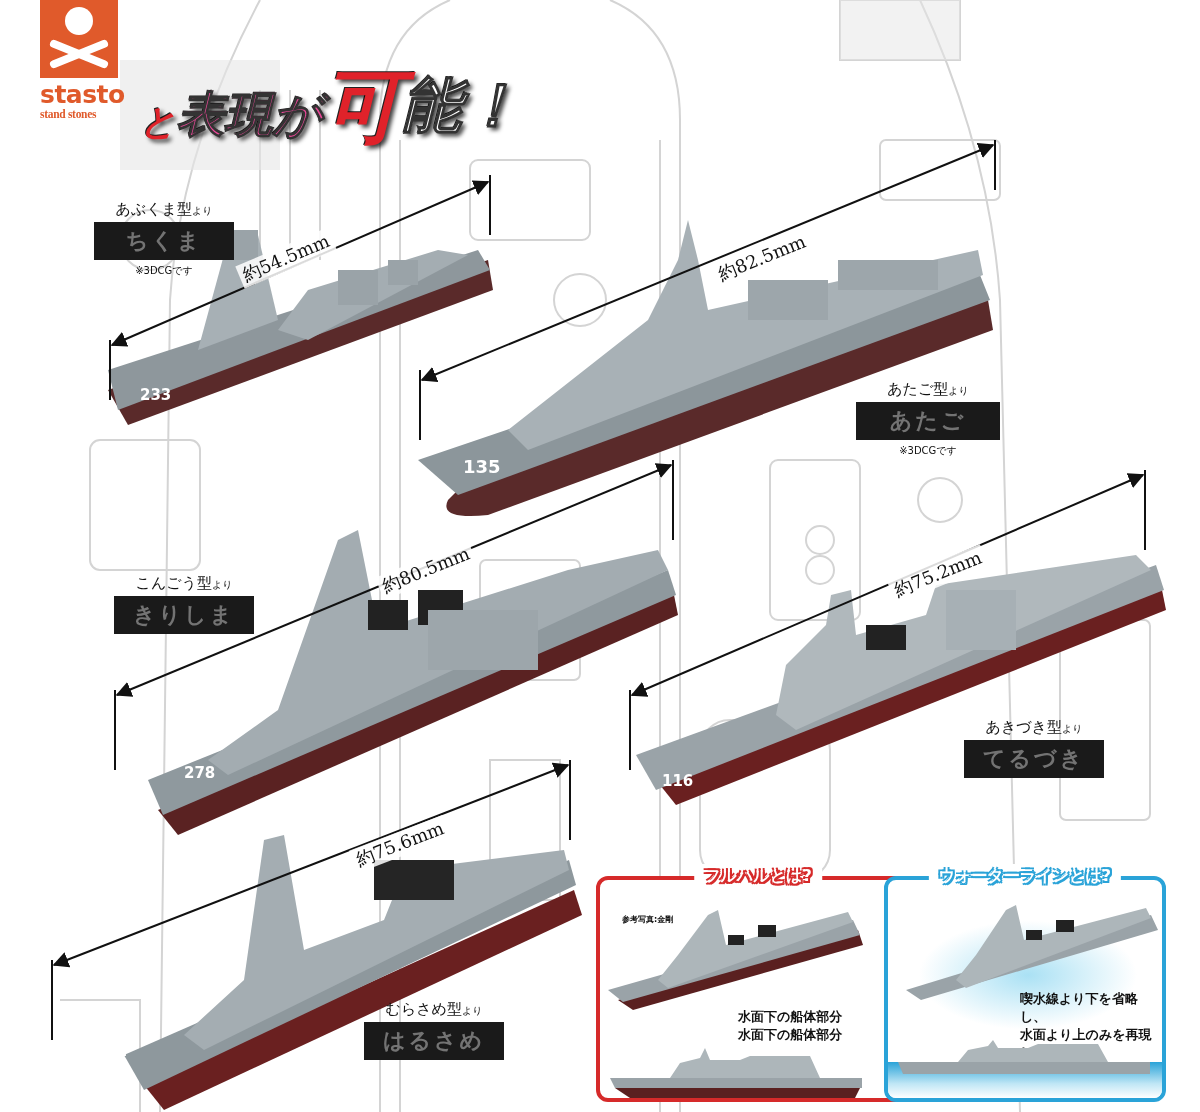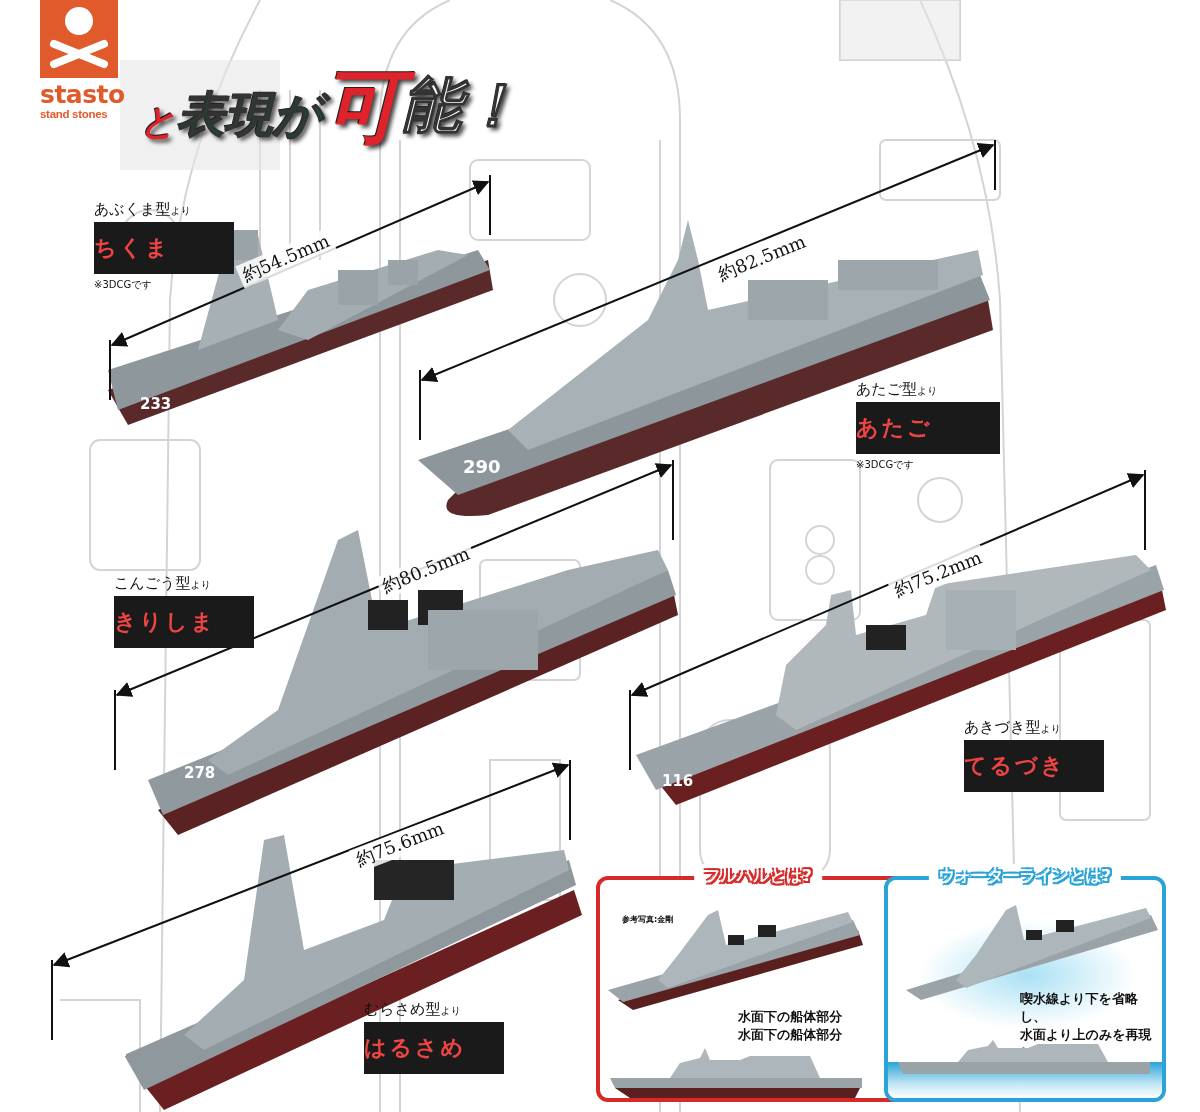--- a/index.html
+++ b/index.html
@@ -13,37 +13,37 @@
   
   .logo { position: absolute; left: 40px; top: 0; width: 80px; z-index: 5; }
   .logo-box { width: 78px; height: 78px; background: #e05a2b; position: relative; }
   .logo-box .head { position: absolute; left: 25px; top: 7px; width: 28px; height: 28px; border-radius: 50%; background: #fff; }
   .logo-box .bone1, .logo-box .bone2 {
     position: absolute; left: 8px; top: 50px; width: 62px; height: 8px; background: #fff; border-radius: 4px;
   }
   .logo-box .bone1 { transform: rotate(22deg); }
   .logo-box .bone2 { transform: rotate(-22deg); }
   .logo-name { color: #e05a2b; font-family: "DejaVu Sans", sans-serif; font-weight: bold; font-size: 25px; line-height: 26px; letter-spacing: -0.5px; margin-top: 4px; }
-  .logo-sub { color: #e05a2b; font-family: Liberation Sans, sans-serif; font-weight: bold; font-size: 11.5px; line-height: 12px; letter-spacing: -0.3px; }
+  .logo-sub { color: #e05a2b; font-family: Liberation Serif, serif; font-weight: bold; font-size: 11.5px; line-height: 12px; letter-spacing: -0.3px; }
 
   
   .headline { position: absolute; left: 140px; top: 66px; z-index: 5; display: flex; align-items: flex-end; white-space: nowrap; font-family: "DejaVu Sans", sans-serif; font-weight: bold; font-style: italic; }
   .headline span { display: inline-block; text-shadow: 3px 3px 4px rgba(0,0,0,0.75), -1px -1px 0 #222; }
   .h-red { color: #e0222a; font-size: 54px; }
   .h-small { color: #e0222a; font-size: 36px; }
   .h-blue { color: #1fa0d2; font-size: 54px; }
-  .h-white { color: #14532d; font-size: 48px; -webkit-text-stroke: 1px #333; }
+  .h-white { color: #ec4899; font-size: 48px; -webkit-text-stroke: 1px #333; }
   .h-big { color: #e0222a; font-size: 80px; line-height: 80px; }
   .h-white-big { color: #ffffff; font-size: 60px; -webkit-text-stroke: 1px #333; }
 
   
-  .ship-label { position: absolute; z-index: 6; }
+  .ship-label { position: absolute; z-index: 6; text-align: center; }
   .ship-class { font-family: "DejaVu Serif", serif; font-size: 15px; color: #111; }
   .ship-class small { font-size: 10px; }
-  .ship-name { background: #1a1a1a; color: #ef4444; font-family: "DejaVu Sans", sans-serif; font-weight: bold; font-size: 22px; letter-spacing: 3px; padding: 11px 0; margin-top: 3px; }
+  .ship-name { background: #1a1a1a; color: #737373; font-family: "DejaVu Sans", sans-serif; font-weight: bold; font-size: 22px; letter-spacing: 3px; padding: 4px 0; margin-top: 3px; }
   .ship-note { font-family: "DejaVu Sans", sans-serif; font-size: 10px; color: #111; margin-top: 4px; }
 
   
   .dims { position: absolute; inset: 0; z-index: 4; pointer-events: none; }
   .dims svg { width: 100%; height: 100%; }
   .dim-label { position: absolute; z-index: 5; font-family: "DejaVu Serif", serif; font-size: 18px; color: #111; background: rgba(255,255,255,0.85); padding: 0 4px; white-space: nowrap; }
 
   
   .ship { position: absolute; z-index: 3; }
   .ship svg { width: 100%; height: 100%; overflow: visible; }
@@ -120,32 +120,32 @@
   <svg viewBox="0 0 390 220">
     <path d="M0 180 L380 50 L385 80 L20 215 Z" fill="#5a2a2a"></path>
     <path d="M0 160 L370 40 L382 60 L10 200 Z" fill="#8e979c"></path>
     <path d="M90 140 L120 30 L150 25 L170 110 Z" fill="#a7b0b5"></path>
     <rect x="120" y="20" width="30" height="30" fill="#9aa3a8"></rect>
     <path d="M170 120 L200 80 L330 40 L360 45 L200 130 Z" fill="#a4adb2"></path>
     <rect x="230" y="60" width="40" height="35" fill="#9aa3a8"></rect>
     <rect x="280" y="50" width="30" height="25" fill="#9aa3a8"></rect>
   </svg>
 </div>
-<div class="hull-number" style="left:140px; top:395px;">233</div>
+<div class="hull-number" style="left:140px; top:386px;">233</div>
 
 <div class="ship" style="left:418px; top:200px; width:580px; height:320px;">
   <svg viewBox="0 0 580 320">
     <path d="M40 290 L570 100 L575 130 L70 315 Q20 320 30 300 Z" fill="#5a2a2a"></path>
     <path d="M0 260 L560 70 L572 100 L40 295 Z" fill="#8c969b"></path>
     <path d="M90 230 L230 120 L260 60 L270 20 L280 60 L290 110 L560 50 L565 75 L110 250 Z" fill="#a8b1b6"></path>
     <rect x="330" y="80" width="80" height="40" fill="#9da6ab"></rect>
     <rect x="420" y="60" width="100" height="30" fill="#9da6ab"></rect>
   </svg>
 </div>
-<div class="hull-number" style="left:463px; top:456px; font-size:18px;">290</div>
+<div class="hull-number" style="left:463px; top:456px; font-size:18px;">135</div>
 
 <div class="ship" style="left:148px; top:510px; width:532px; height:330px;">
   <svg viewBox="0 0 532 330">
     <path d="M10 300 L525 80 L530 105 L30 325 Z" fill="#5a2222"></path>
     <path d="M0 270 L520 60 L528 85 L15 305 Z" fill="#8f999e"></path>
     <path d="M60 250 L130 200 L190 30 L210 20 L230 120 L420 60 L510 40 L520 60 L80 265 Z" fill="#a3acb1"></path>
     <rect x="220" y="90" width="40" height="30" fill="#222"></rect>
     <rect x="270" y="80" width="45" height="35" fill="#222"></rect>
     <rect x="280" y="100" width="110" height="60" fill="#9da6ab"></rect>
   </svg>

